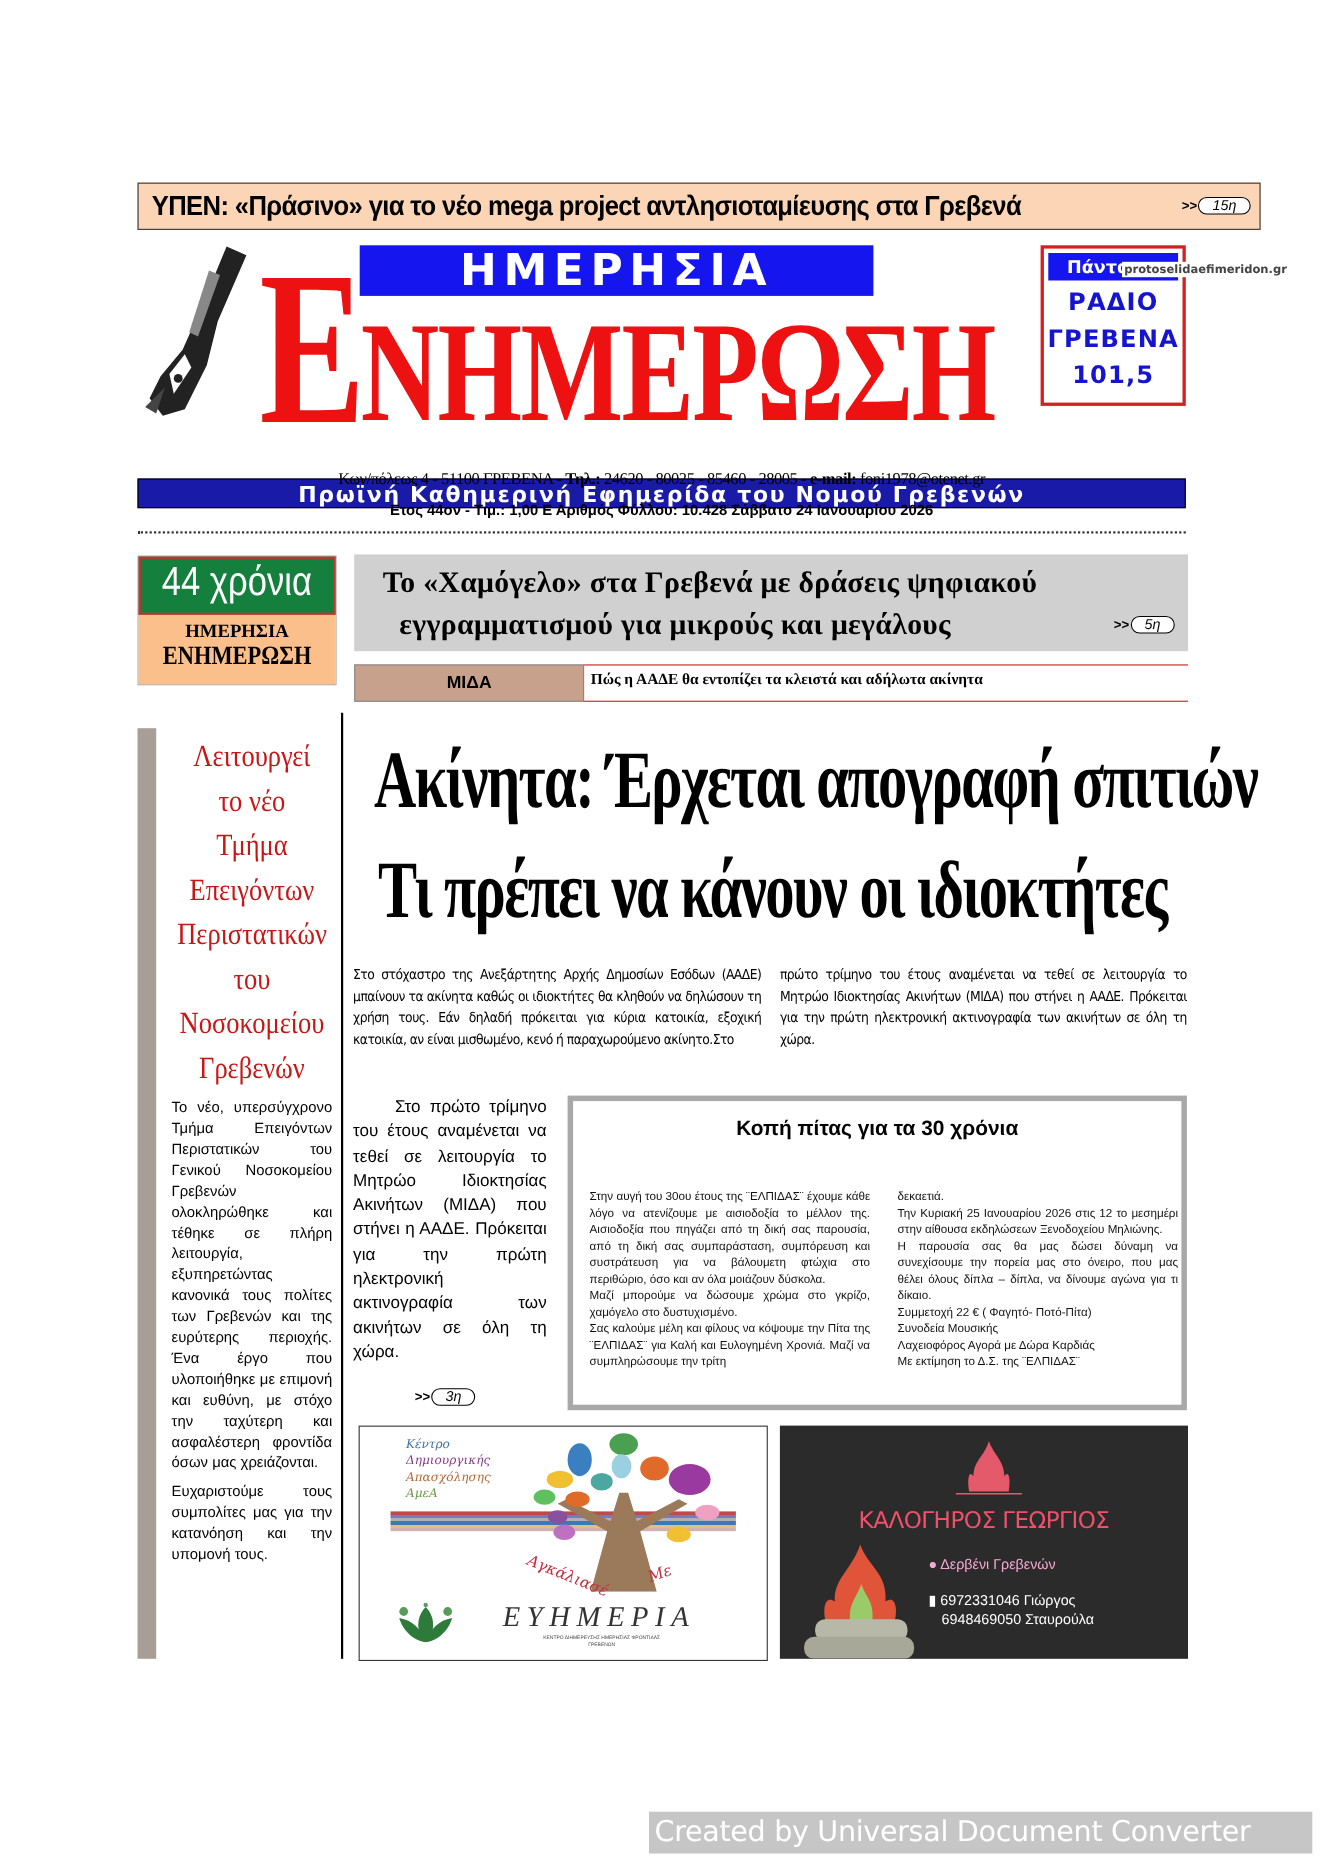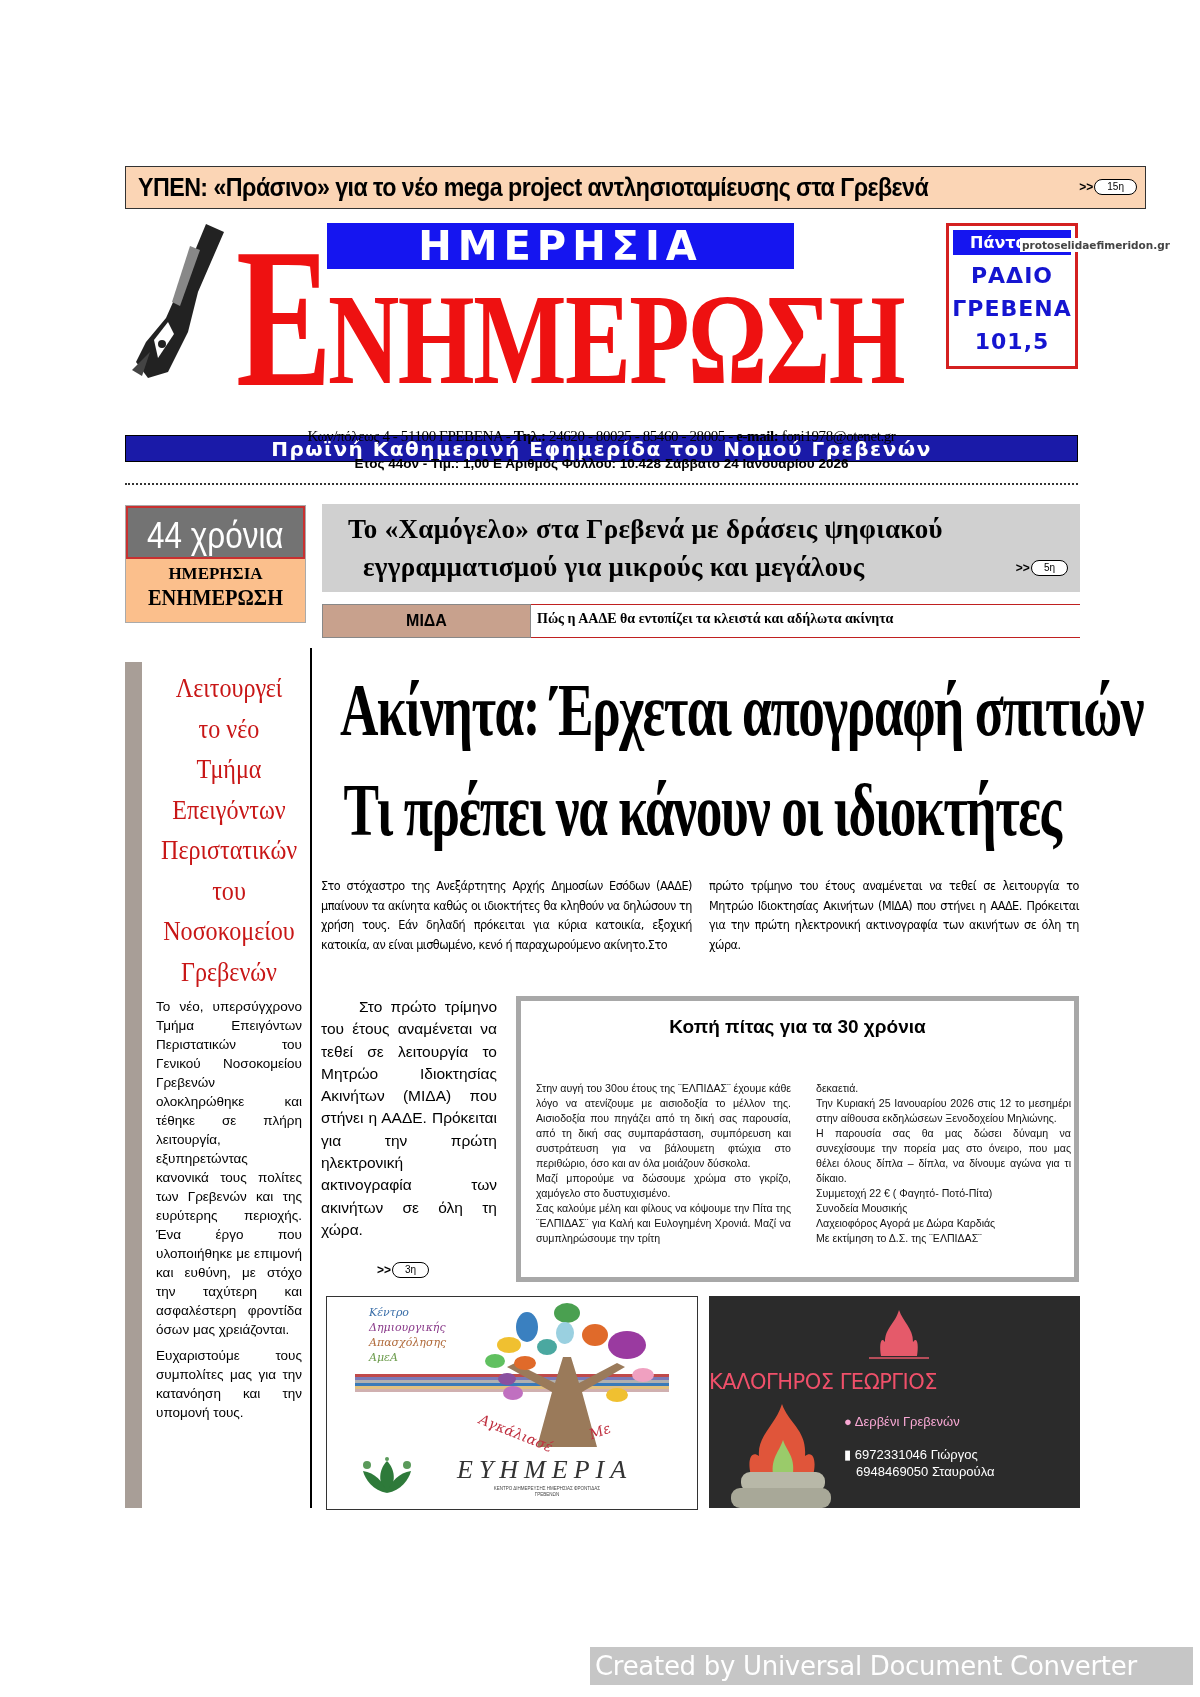--- a/index.html
+++ b/index.html
@@ -4,21 +4,21 @@
 <style>
   * { box-sizing: border-box; margin: 0; padding: 0; }
   html, body { width: 1200px; height: 1697px; background: #ffffff; overflow: hidden; }
   body { position: relative; font-family: "Liberation Sans", sans-serif; color: #000; }
   .abs { position: absolute; }
 
   
   .top-teaser { left: 125px; top: 166px; width: 1021px; height: 43px; background: #fbd5b5; border: 1.5px solid #333; display: flex; align-items: center; padding-left: 12px; }
   .top-teaser .t { font-family: "Liberation Sans Narrow", "Liberation Sans", sans-serif; font-weight: bold; font-size: 25px; letter-spacing: -0.6px; transform: scaleX(0.93); transform-origin: left center; white-space: nowrap; }
   .pageref { display: inline-flex; align-items: center; font-size: 12px; font-weight: bold; }
-  .pageref .pill { display: inline-block; border: 1.5px solid #000; border-radius: 10px; padding: 0 12px; font-weight: normal; font-size: 10px; margin-left: 1px; background: #fff; line-height: 14px; }
+  .pageref .pill { display: inline-block; border: 1.5px solid #000; border-radius: 10px; padding: 0 12px; font-style: italic; font-weight: normal; font-size: 13px; margin-left: 1px; background: #fff; line-height: 14px; }
   .top-teaser .pageref { position: absolute; right: 8px; top: 12px; }
 
   
   .pen { left: 128px; top: 222px; width: 100px; height: 158px; }
   .hm-bar { left: 327px; top: 223px; width: 467px; height: 46px; background: #1515f0; display:flex; align-items:center; justify-content:center; }
   .hm-bar span { color: #fff; font-family: "DejaVu Sans", sans-serif; font-weight: bold; font-size: 40px; letter-spacing: 6px; }
   .title-big { left: 236px; top: 218px; width: 690px; height: 170px; color: #ee1111; font-family: "Liberation Serif", serif; font-weight: bold; line-height: 1; white-space: nowrap; }
   .title-big .e { position:absolute; left:0; top:0; font-size: 200px; transform: scaleX(0.72); transform-origin:left top; }
   .title-big .rest { position:absolute; left:92px; top:56px; font-size: 130px; transform: scaleX(0.76); transform-origin:left top; letter-spacing: -2px; }
 
@@ -30,21 +30,21 @@
   .subtitle-bar { left: 125px; top: 391px; width: 953px; height: 27px; background:#1a1aa8; border:1.5px solid #000; display:flex; align-items:center; justify-content:center;margin-top:44px; }
   .subtitle-bar span { color:#fff; font-family:"DejaVu Sans", sans-serif; font-weight:bold; font-size: 20px; letter-spacing: 1.5px; }
 
   .address { left: 125px; top: 428px; width: 953px; text-align:center; font-family:"Liberation Serif", serif; font-size: 15px; letter-spacing:-0.4px; }
   .address b { font-weight: bold; }
   .issue { left: 125px; top: 456px; width: 953px; text-align:center; font-size: 13.5px; font-weight:bold; }
   .dots { left: 125px; top: 483px; width: 953px; border-top: 2px dotted #333; }
 
   
   .years { left: 125px; top: 505px; width: 181px; height: 118px; border: 1.5px solid #aaa; }
-  .years .top { height: 53px; background:#737373; border: 2px solid #c83030; display:flex; align-items:flex-end; justify-content:center; }
+  .years .top { height: 53px; background:#15803d; border: 2px solid #c83030; display:flex; align-items:flex-start; justify-content:center; }
   .years .top span { color:#fff; font-size: 37px; font-family: "Liberation Sans Narrow", "Liberation Sans", sans-serif; transform: scaleX(0.85); display:inline-block; }
   .years .bot { height: 63px; background:#fbbf8c; text-align:center; font-family:"Liberation Serif", serif; color:#000; }
   .years .bot .a { font-size: 17px; font-weight:bold; padding-top:5px; }
   .years .bot .b { font-size: 24px; font-weight:bold; line-height:26px; transform: scaleX(0.85); }
 
   .smile { left: 322px; top: 504px; width: 758px; height: 88px; background:#d0d0d0; }
   .smile .t { font-family:"Liberation Serif", serif; font-weight:bold; font-size: 27px; line-height: 38px; padding-left: 26px; padding-top: 6px; letter-spacing: 0.3px; }
   .smile .t .l2 { padding-left: 15px; display:block; }
   .smile .pageref { position:absolute; right: 12px; top: 56px; }
 
@@ -251,21 +251,21 @@
     <div>ΚΕΝΤΡΟ ΔΙΗΜΕΡΕΥΣΗΣ ΗΜΕΡΗΣΙΑΣ ΦΡΟΝΤΙΔΑΣ</div>
     <div>ΓΡΕΒΕΝΩΝ</div>
   </div>
 </div>
 
 <div class="abs ad2">
   <svg style="position:absolute;left:150px;top:10px" width="80" height="60" viewBox="0 0 80 60">
     <path d="M40 4 C44 16 54 22 54 36 C58 30 60 38 58 50 L22 50 C20 38 22 30 26 36 C26 22 36 18 40 4 Z" fill="#e55a6a"></path>
     <line x1="10" y1="52" x2="70" y2="52" stroke="#e55a6a" stroke-width="1.5"></line>
   </svg>
-  <div style="position:absolute;left:0;top:74px;width:100%;color:#f0506a;font-family:'DejaVu Sans',sans-serif;font-size:21px;letter-spacing:-0.5px;">ΚΑΛΟΓΗΡΟΣ ΓΕΩΡΓΙΟΣ</div>
+  <div style="position:absolute;left:0;top:74px;width:100%;text-align:center;color:#f0506a;font-family:'DejaVu Sans',sans-serif;font-size:21px;letter-spacing:-0.5px;">ΚΑΛΟΓΗΡΟΣ ΓΕΩΡΓΙΟΣ</div>
   <div style="position:absolute;left:135px;top:118px;color:#f9a8d4;font-size:13px;">
     <span>●</span>
     <span>Δερβένι Γρεβενών</span>
   </div>
   <div style="position:absolute;left:135px;top:150px;color:#fff;font-size:13px;line-height:17px;">
     <div><span>▮</span> <span>6972331046 Γιώργος</span></div>
     <div style="padding-left:12px">6948469050 Σταυρούλα</div>
   </div>
   <svg style="position:absolute;left:18px;top:104px" width="110" height="108" viewBox="0 0 110 108">
     <path d="M55 4 C62 24 80 30 78 56 C86 50 90 60 86 76 L24 76 C20 60 24 50 32 56 C30 36 48 26 55 4 Z" fill="#e0553a"></path>

